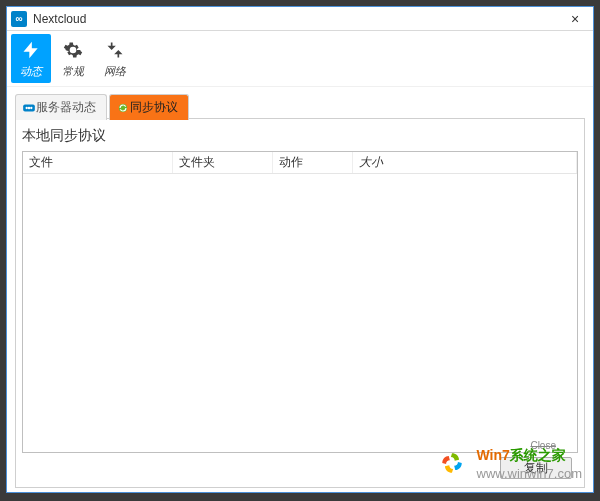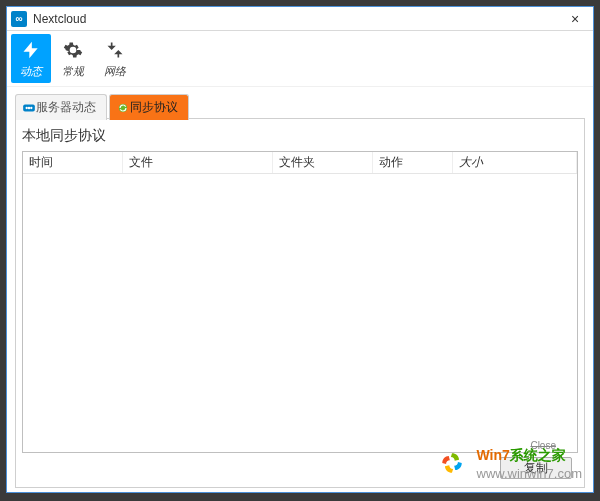--- a/index.html
+++ b/index.html
@@ -112,21 +112,20 @@
               </svg>
           </span>
           <span>同步协议</span>
         </div>
       </div>
 
       <div class="tabpanel">
         <div class="section-label">本地同步协议</div>
         <div class="tablewrap">
           <div class="tablehdr">
-            <div class="col1">时间</div>
             <div class="col2">文件</div>
             <div class="col3">文件夹</div>
             <div class="col4">动作</div>
             <div class="col5">大小</div>
           </div>
           <div class="tablebody"></div>
         </div>
         <div class="bottombar">
           <div class="btn">
             <span>复制</span>

